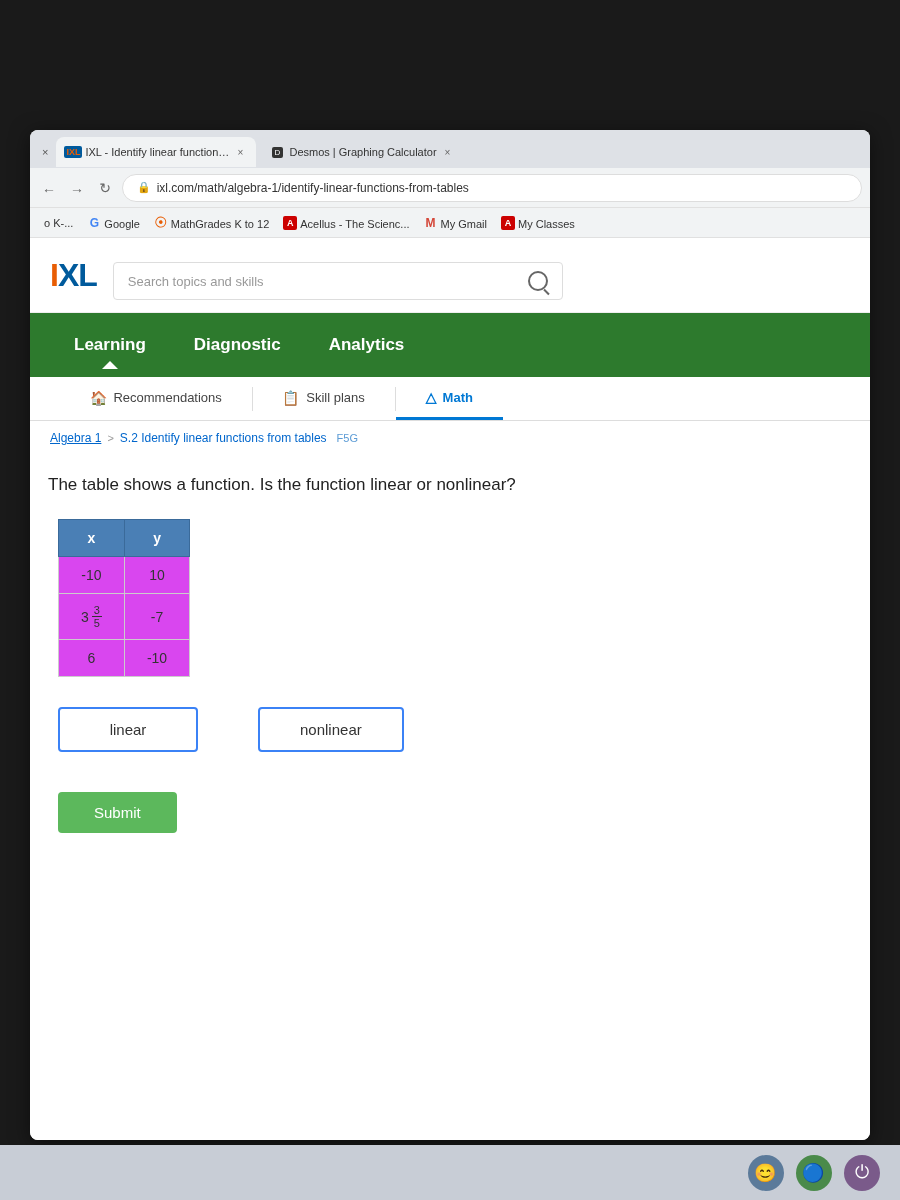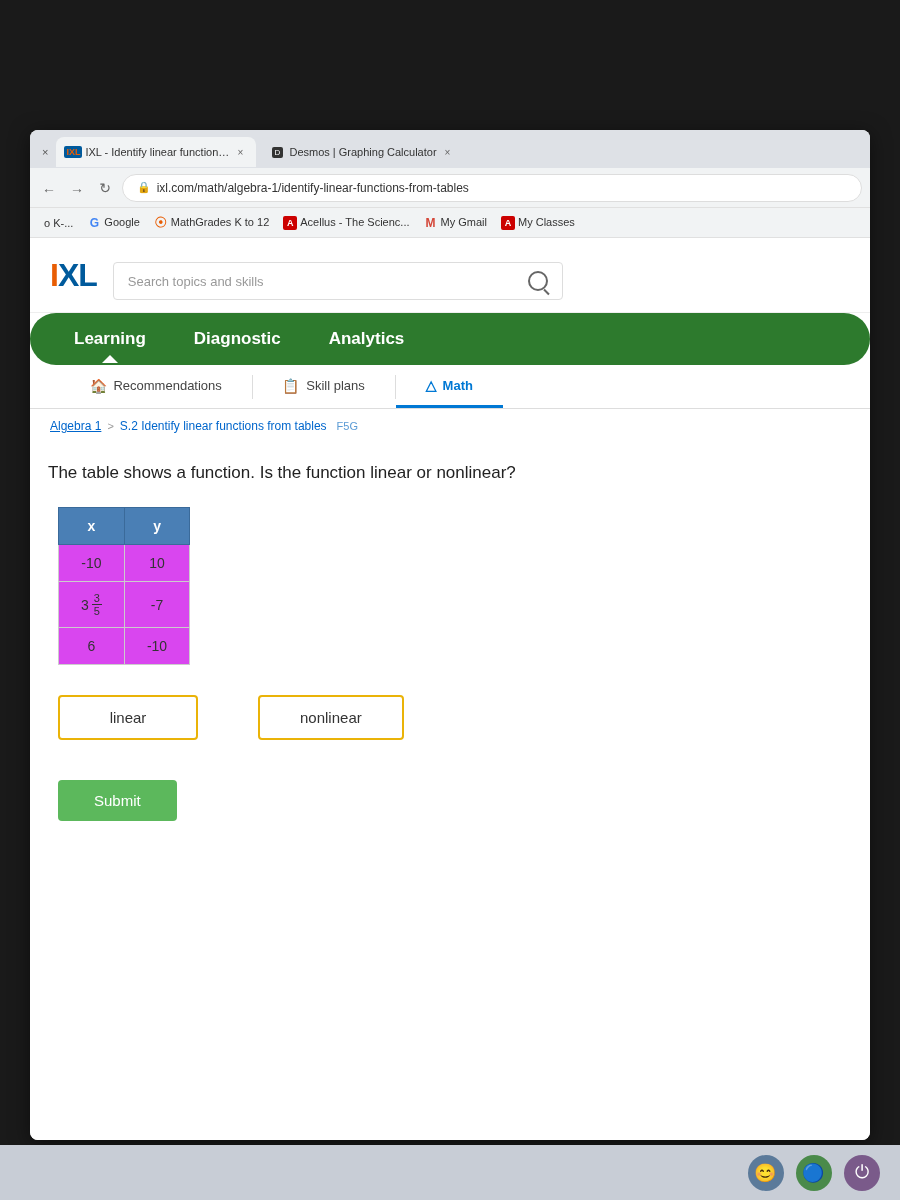--- a/index.html
+++ b/index.html
@@ -156,21 +156,21 @@
       font-size: 11px;
     }
 
     .bookmark-item {
       padding: 3px 6px;
       border-radius: 4px;
       cursor: pointer;
       color: #333;
       font-size: 11px;
       display: flex;
-      align-items: flex-start;
+      align-items: flex-end;
       gap: 3px;
       white-space: nowrap;
     }
 
     .bookmark-icon {
       width: 14px;
       height: 14px;
       display: inline-flex;
       align-items: center;
       justify-content: center;
@@ -234,22 +234,21 @@
       right: -4px;
       transform: rotate(45deg);
     }
 
     
     .nav-tabs {
       background: #2d7a2d;
       display: flex;
       align-items: center;
       padding: 0 20px;
-      height: 52px;
-      border-radius: 26px;
+      height: 64px;
     }
 
     .nav-tab {
       padding: 14px 24px;
       color: #fff;
       font-size: 17px;
       font-weight: 600;
       cursor: pointer;
       position: relative;
     }
@@ -394,21 +393,21 @@
     
     .answer-choices {
       display: flex;
       gap: 60px;
       margin-bottom: 40px;
       margin-left: 10px;
     }
 
     .answer-btn {
       padding: 12px 40px;
-      border: 2px solid #eab308;
+      border: 2px solid #3b82f6;
       border-radius: 4px;
       background: #fff;
       font-size: 15px;
       color: #333;
       cursor: pointer;
       min-width: 140px;
       text-align: center;
     }
 
     

